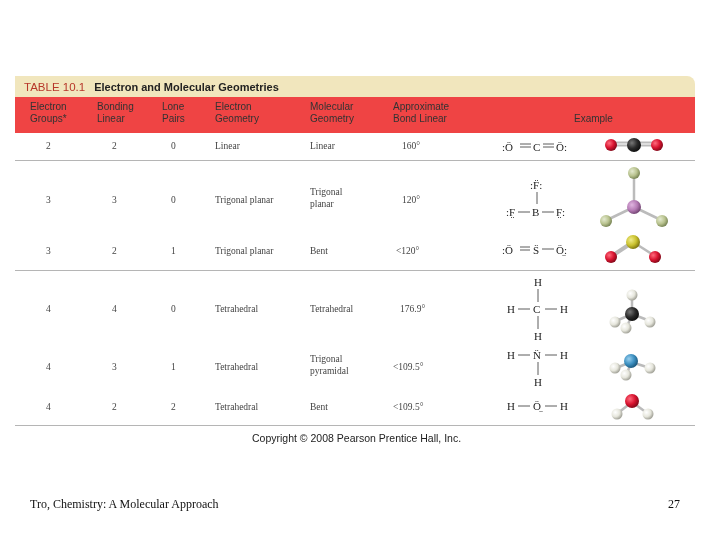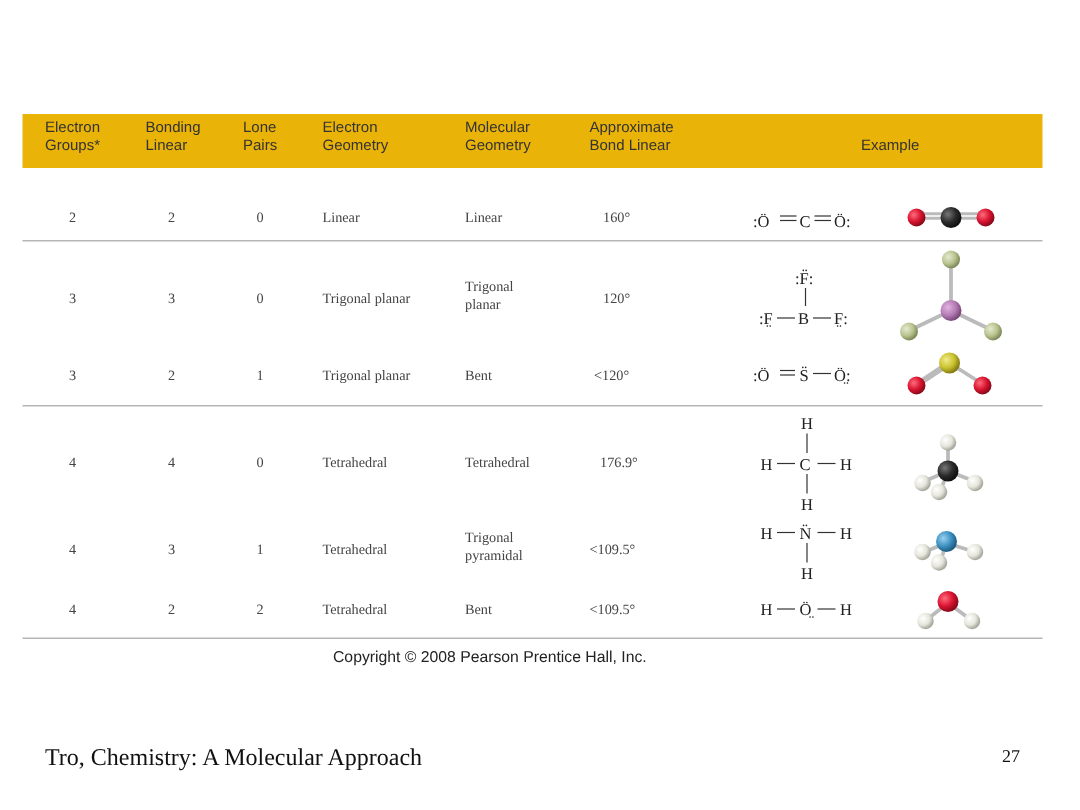--- a/index.html
+++ b/index.html
@@ -1,34 +1,38 @@
 <!DOCTYPE html>
 <html><head>
   <meta charset="utf-8">
   <style>
     html, body { margin: 0; padding: 0; background: #ffffff; }
     body { width: 720px; height: 540px; position: relative; overflow: hidden; font-family: "Liberation Sans", sans-serif; }
     .table-wrap { position: absolute; left: 15px; top: 76px; width: 680px; }
     .title-bar { height: 21px; background: #f1e6bd; border-top-right-radius: 8px; display: flex; align-items: center; font-size: 11px; font-weight: bold; }
     .title-num { color: #b7372a; font-weight: normal; margin-left: 9px; margin-right: 9px; font-size: 11.5px; }
     .title-text { color: #222; }
-    .header { height: 36px; background: #eab308; position: relative; font-size: 10px; color: #333; }
+    .header { height: 36px; background: #ef4444; position: relative; font-size: 10px; color: #333; }
     .hcell { position: absolute; top: 4px; line-height: 12px; white-space: pre-line; }
     .row { position: absolute; left: 0; width: 680px; font-family: "Liberation Serif", serif; font-size: 9.5px; color: #444; }
     .cell { position: absolute; line-height: 12px; white-space: pre-line; }
     .rule { position: absolute; left: 0; width: 680px; height: 1px; background: #b5b5b5; }
-    .copyright { position: absolute; left: 222px; top: 432px; font-size: 10.5px; color: #222; }
-    .footer-left { position: absolute; left: 30px; top: 497px; font-family: "Liberation Serif", serif; font-size: 16px; color: #111; }
+    .copyright { position: absolute; left: 252px; top: 432px; font-size: 10.5px; color: #222; }
+    .footer-left { position: absolute; left: 30px; top: 497px; font-family: "Liberation Serif", serif; font-size: 12px; color: #111; }
     .footer-right { position: absolute; left: 668px; top: 497px; font-family: "Liberation Serif", serif; font-size: 12px; color: #111; }
     svg { position: absolute; overflow: visible; }
   </style>
 </head>
 <body>
 
 <div class="table-wrap">
+  <div class="title-bar">
+    <span class="title-num">TABLE 10.1</span>
+    <span class="title-text">Electron and Molecular Geometries</span>
+  </div>
   <div class="header">
     <span class="hcell" style="left:15px">Electron
 Groups*</span>
     <span class="hcell" style="left:82px">Bonding
 Linear</span>
     <span class="hcell" style="left:147px">Lone
 Pairs</span>
     <span class="hcell" style="left:200px">Electron
 Geometry</span>
     <span class="hcell" style="left:295px">Molecular

